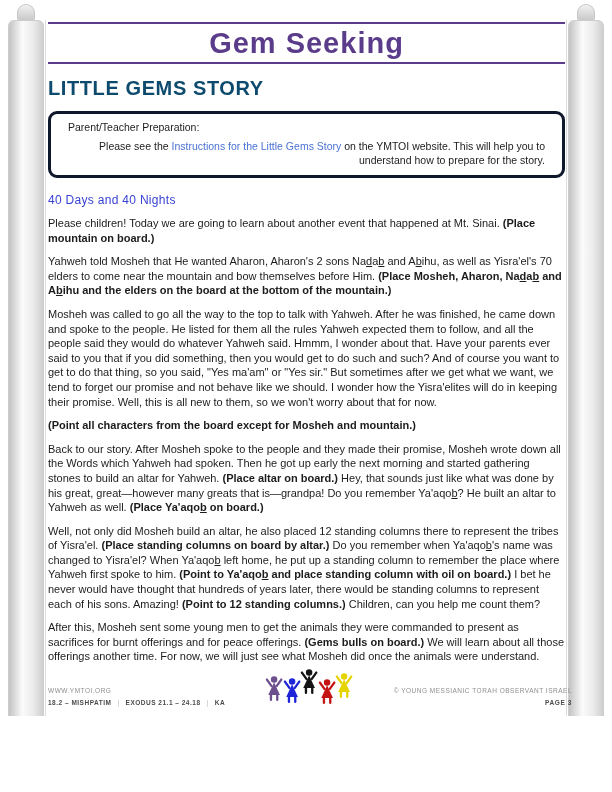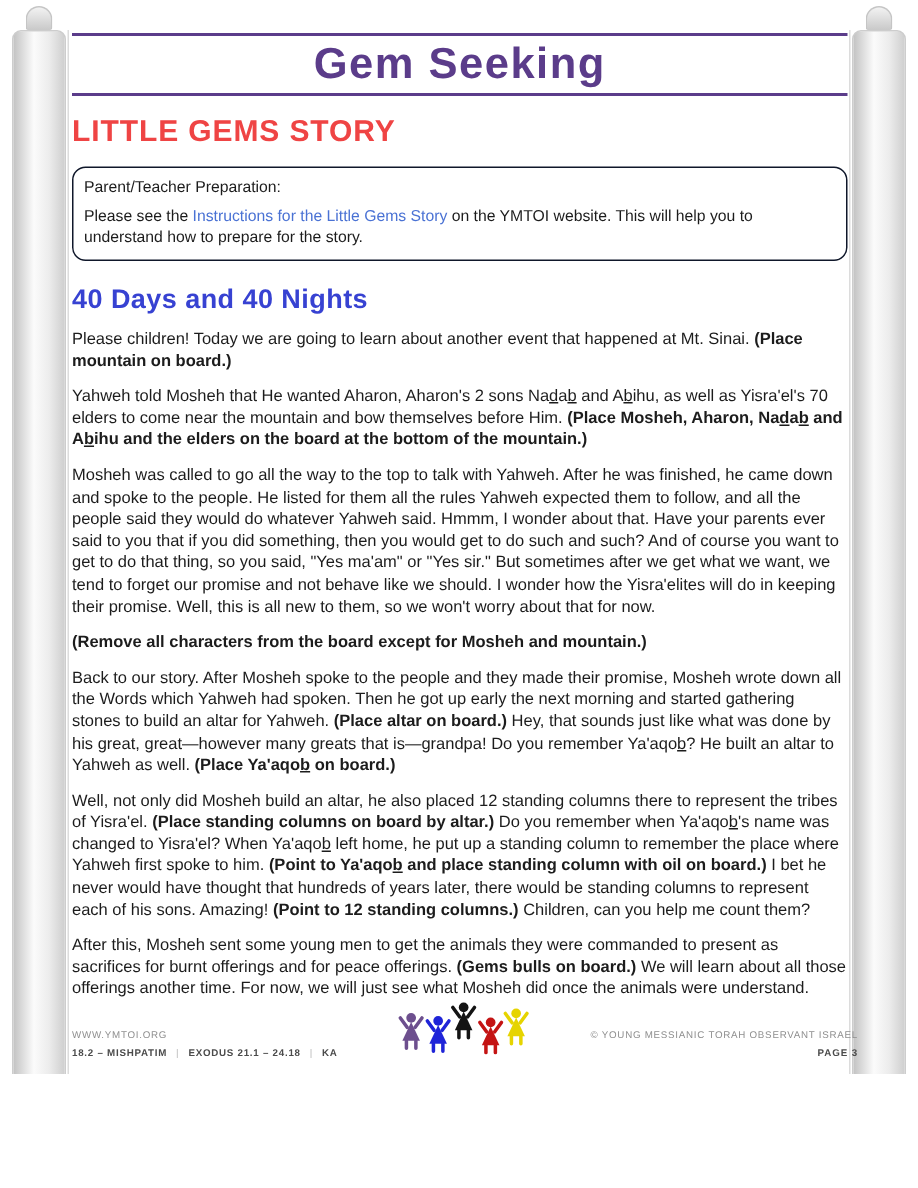--- a/index.html
+++ b/index.html
@@ -29,27 +29,27 @@
   .sheet-edge{position:absolute;top:20px;height:738px;width:1px;background:#dcdcdc;}
   .sheet-edge.left{left:45px;} .sheet-edge.right{right:45px;}
   
   .content{position:absolute;left:48px;top:22px;width:517px;}
   .title-rule{height:2px;background:#5b3c8a;}
   .page-title{
     margin:3px 0 2px;text-align:center;
     font-size:29px;font-weight:700;color:#5b3c8a;letter-spacing:1px;
   }
   .section-title{
-    margin:13px 0 11px;font-size:20px;font-weight:800;color:#ef4444;letter-spacing:0.6px;
+    margin:13px 0 11px;font-size:20px;font-weight:800;color:#0c4a6e;letter-spacing:0.6px;
   }
-  .prep-box{border:1px solid #0f172a;border-radius:9px;padding:7px 7px 8px;}
+  .prep-box{border:3px solid #0f172a;border-radius:9px;padding:7px 17px 8px;}
   .prep-heading{margin:0 0 7px;font-size:10.5px;}
-  .prep-body{margin:0;font-size:10.5px;line-height:13.5px;}
+  .prep-body{margin:0;font-size:10.5px;line-height:13.5px;text-align:right;}
   .link{color:#4a72d4;cursor:pointer;}
-  .story-heading{margin:15px 0 9px;font-size:18px;font-weight:700;color:#3742d2;letter-spacing:0.3px;}
+  .story-heading{margin:15px 0 9px;font-size:12px;font-weight:400;color:#3742d2;letter-spacing:0.3px;}
   #story-paragraphs p{margin:0 0 9px;font-size:11px;line-height:14.6px;}
   #story-paragraphs .b{font-weight:700;}
   #story-paragraphs .u{text-decoration:underline;}
   
   .footer{position:absolute;left:48px;right:40px;bottom:8px;height:32px;}
   .footer-left{position:absolute;left:0;bottom:2px;}
   .f-site{font-size:6.5px;color:#8f8f8f;letter-spacing:0.5px;margin-bottom:5px;}
   .f-lesson{font-size:6.5px;color:#4b4b4b;letter-spacing:0.5px;font-weight:700;}
   .f-lesson .sep{color:#b9b9b9;margin:0 6px;font-weight:400;}
   .footer-logo{position:absolute;left:50%;bottom:0;transform:translateX(-50%);}
@@ -86,21 +86,21 @@
       <p class="prep-heading">Parent/Teacher Preparation:</p>
       <p class="prep-body"><span>Please see the </span><a class="link">Instructions for the Little Gems Story</a><span> on the YMTOI website. This will help you to understand how to prepare for the story.</span></p>
     </div>
 
     <div class="story-heading">40 Days and 40 Nights</div>
 
     <div id="story-paragraphs">
         <p><span>Please children!  Today we are going to learn about another event that happened at Mt. Sinai. </span><span class="b">(Place mountain on board.)</span></p>
         <p><span>Yahweh told Mosheh that He wanted Aharon, Aharon's 2 sons Na</span><span class="u">d</span><span>a</span><span class="u">b</span><span> and A</span><span class="u">b</span><span>ihu, as well as Yisra'el's 70 elders to come near the mountain and bow themselves before Him. </span><span class="b">(Place Mosheh, Aharon, Na</span><span class="b u">d</span><span class="b">a</span><span class="b u">b</span><span class="b"> and A</span><span class="b u">b</span><span class="b">ihu and the elders on the board at the bottom of the mountain.)</span></p>
         <p><span>Mosheh was called to go all the way to the top to talk with Yahweh. After he was finished, he came down and spoke to the people. He listed for them all the rules Yahweh expected them to follow, and all the people said they would do whatever Yahweh said. Hmmm, I wonder about that. Have your parents ever said to you that if you did something, then you would get to do such and such? And of course you want to get to do that thing, so you said, "Yes ma'am" or "Yes sir." But sometimes after we get what we want, we tend to forget our promise and not behave like we should. I wonder how the Yisra'elites will do in keeping their promise. Well, this is all new to them, so we won't worry about that for now.</span></p>
-        <p><span class="b">(Remove all characters from the board except for Mosheh and mountain.)</span></p>
+        <p><span class="b">(Point all characters from the board except for Mosheh and mountain.)</span></p>
         <p><span>Back to our story. After Mosheh spoke to the people and they made their promise, Mosheh wrote down all the Words which Yahweh had spoken. Then he got up early the next morning and started gathering stones to build an altar for Yahweh. </span><span class="b">(Place altar on board.)</span><span> Hey, that sounds just like what was done by his great, great—however many greats that is—grandpa! Do you remember Ya'aqo</span><span class="u">b</span><span>? He built an altar to Yahweh as well. </span><span class="b">(Place Ya'aqo</span><span class="b u">b</span><span class="b"> on board.)</span></p>
         <p><span>Well, not only did Mosheh build an altar, he also placed 12 standing columns there to represent the tribes of Yisra'el. </span><span class="b">(Place standing columns on board by altar.)</span><span> Do you remember when Ya'aqo</span><span class="u">b</span><span>'s name was changed to Yisra'el? When Ya'aqo</span><span class="u">b</span><span> left home, he put up a standing column to remember the place where Yahweh first spoke to him. </span><span class="b">(Point to Ya'aqo</span><span class="b u">b</span><span class="b"> and place standing column with oil on board.)</span><span> I bet he never would have thought that hundreds of years later, there would be standing columns to represent each of his sons. Amazing! </span><span class="b">(Point to 12 standing columns.)</span><span> Children, can you help me count them?</span></p>
         <p><span>After this, Mosheh sent some young men to get the animals they were commanded to present as sacrifices for burnt offerings and for peace offerings. </span><span class="b">(Gems bulls on board.)</span><span> We will learn about all those offerings another time. For now, we will just see what Mosheh did once the animals were understand.</span></p>
       </div>
   </div>
 
   <div class="footer">
     <div class="footer-left">
       <div class="f-site">WWW.YMTOI.ORG</div>
       <div class="f-lesson"><span>18.2 – MISHPATIM</span><span class="sep">|</span><span>EXODUS 21.1 – 24.18</span><span class="sep">|</span><span>KA</span></div>

